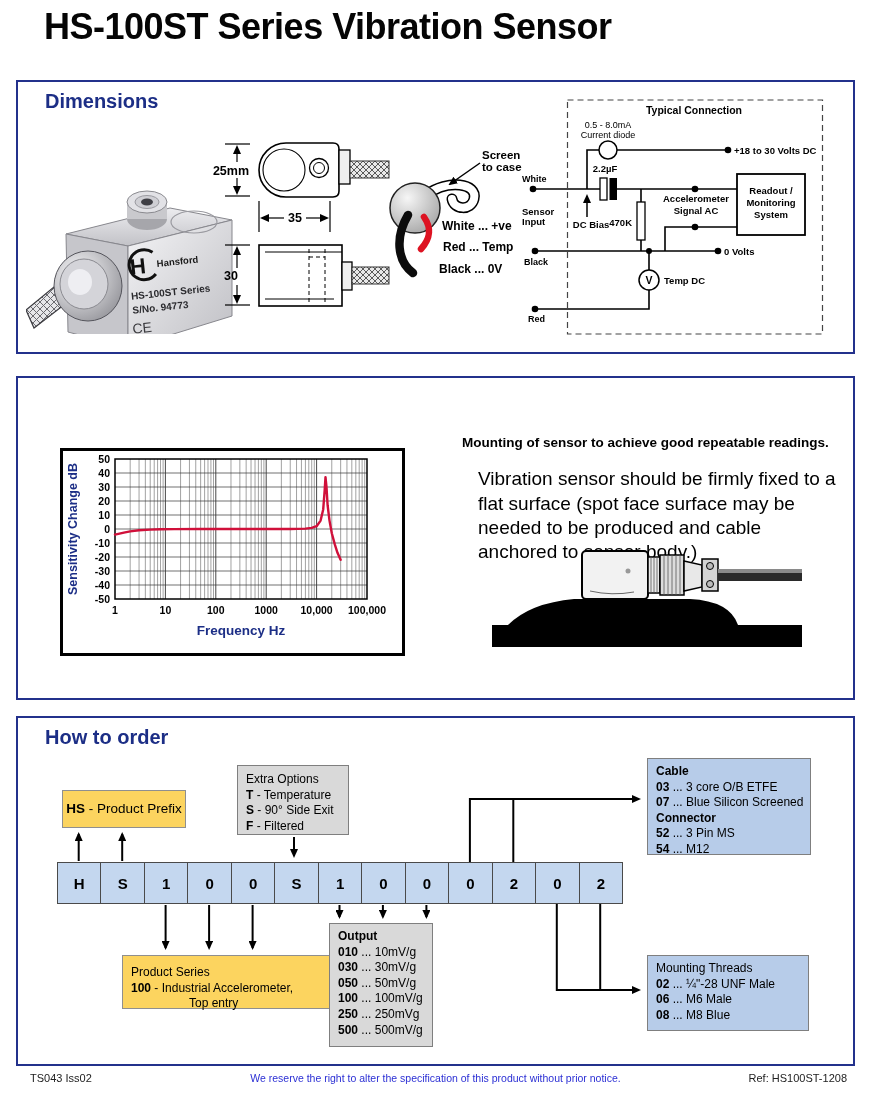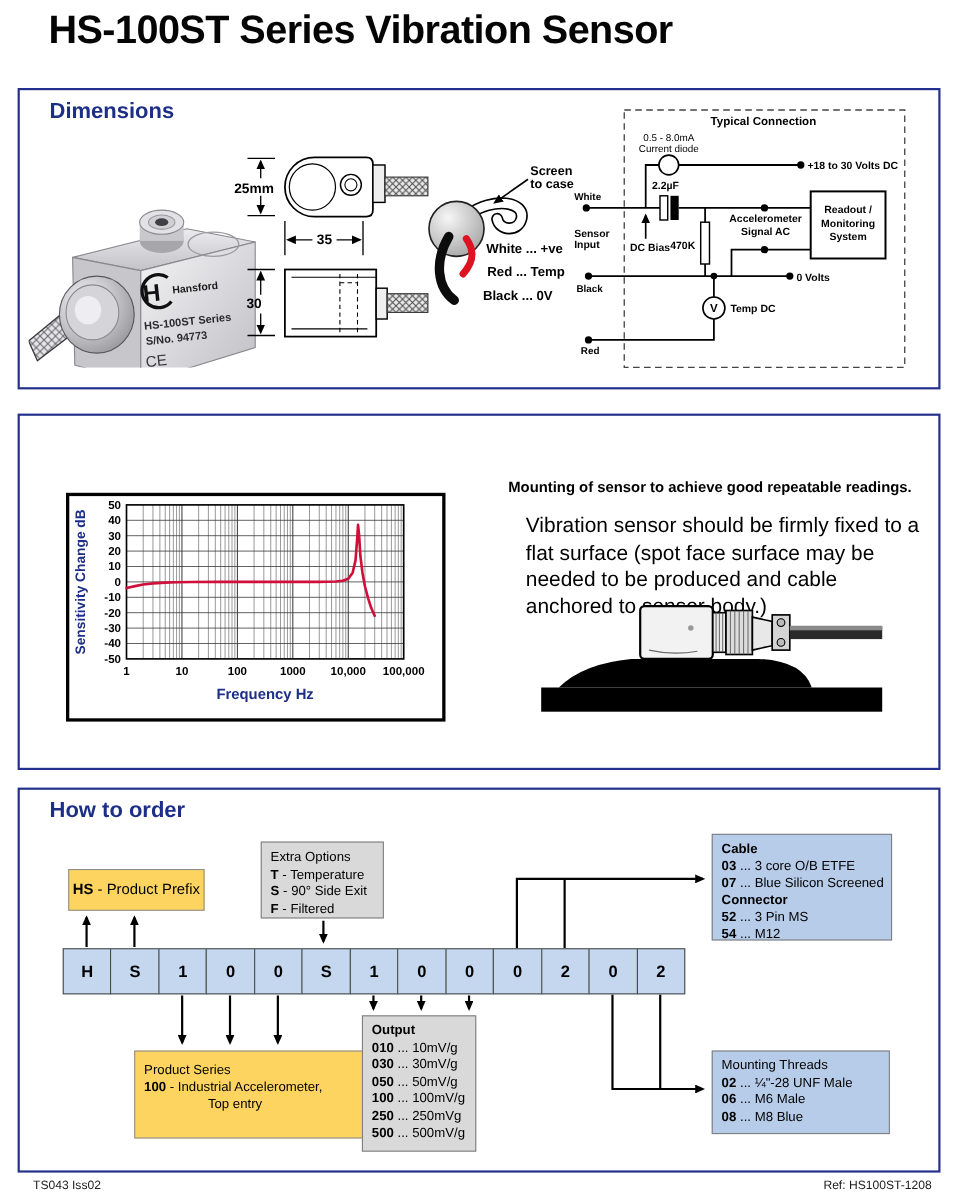--- a/index.html
+++ b/index.html
@@ -23,21 +23,21 @@
 
   
   .obox{position:absolute;box-sizing:border-box;font-size:12px;line-height:1.3;padding:5px 8px;}
   .obox .line{white-space:nowrap;}
   .yellow{background:#fcd45f;border:1px solid #8f8f8f;}
   .gray{background:#d9d9d9;border:1px solid #7f7f7f;}
   .blue{background:#b7cce9;border:1px solid #7f7f7f;}
   #hs-box{left:44px;top:72px;width:124px;height:38px;display:flex;align-items:center;justify-content:center;font-size:13.5px;padding:0;}
   #extra-box{left:219px;top:47px;width:112px;height:70px;padding-top:6px;}
   #cable-box{left:629px;top:40px;width:164px;height:97px;}
-  #product-box{left:104px;top:237px;width:212px;height:80px;padding-top:9px;}
+  #product-box{left:104px;top:237px;width:212px;height:54px;padding-top:9px;}
   #product-box .indent{padding-left:58px;}
   #output-box{left:311px;top:205px;width:104px;height:124px;}
   #mount-box{left:629px;top:237px;width:162px;height:76px;}
   .code-row{position:absolute;left:39px;top:144px;width:566px;height:42px;display:flex;}
   .code-cell{flex:1;background:#c4d7ef;border:1px solid #4a4a4a;margin-left:-1px;display:flex;align-items:center;justify-content:center;font-weight:bold;font-size:15px;}
   .code-cell:first-child{margin-left:0;}
   .contact{position:absolute;left:0;right:0;top:320px;margin:0;text-align:center;font-size:13px;}
   #order-arrows{position:absolute;left:0;top:0;pointer-events:none;}
 
   .footer{position:absolute;top:1072px;left:0;width:871px;height:16px;font-size:11px;}
@@ -433,15 +433,16 @@
       <div class="line"><b></b><span>Mounting Threads</span></div>
       <div class="line"><b>02</b><span> ... ¼"-28 UNF Male</span></div>
       <div class="line"><b>06</b><span> ... M6 Male</span></div>
       <div class="line"><b>08</b><span> ... M8 Blue</span></div>
     </div>
 
   </section>
 
   <div class="footer">
     <span class="f-left">TS043 Iss02</span>
+    <span class="f-center">We reserve the right to alter the specification of this product without prior notice.</span>
     <span class="f-right">Ref: HS100ST-1208</span>
   </div>
 </div>
 
 </body></html>

